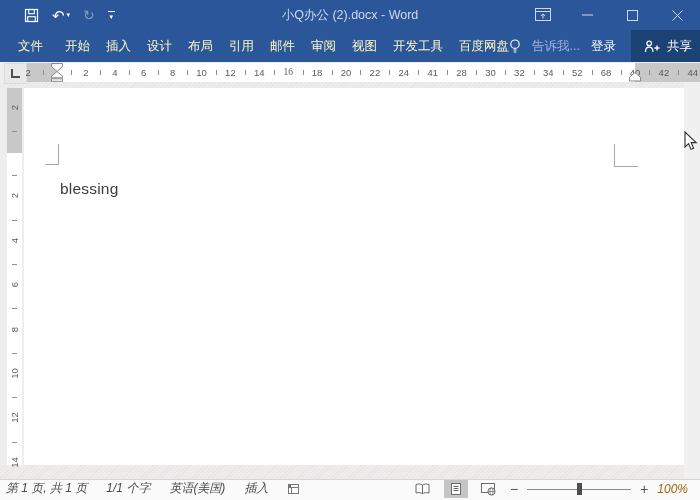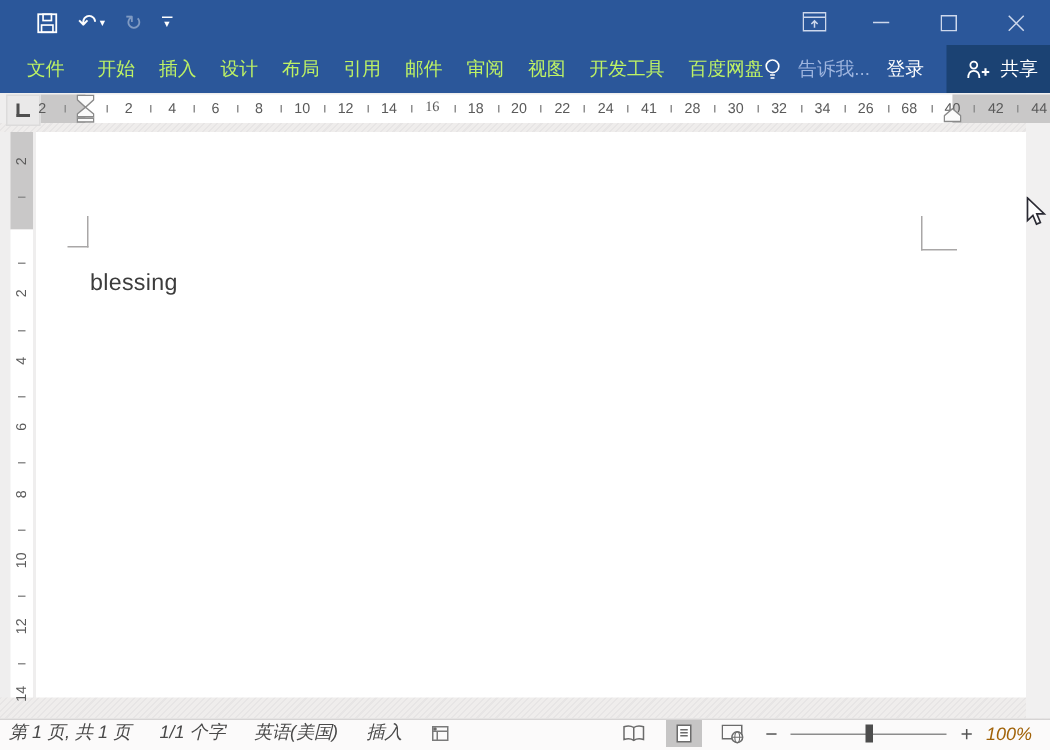--- a/index.html
+++ b/index.html
@@ -19,21 +19,21 @@
   .more-line{width:7px;height:1px;background:#fff;}
   .more-caret{font-size:7px;color:#fff;line-height:1;}
   .wtitle{position:absolute;left:50%;top:0;transform:translateX(-50%);height:30px;line-height:30px;
           color:#cdd8ec;font-size:12.5px;white-space:nowrap;}
   .winctrl{position:absolute;right:0;top:0;height:30px;display:flex;align-items:center;gap:0;}
   .wbtn{width:45px;height:30px;display:flex;align-items:center;justify-content:center;color:#cdd8ec;}
 
   
   .tabrow{position:absolute;left:0;top:30px;width:700px;height:32px;background:#2b579a;display:flex;align-items:center;}
   .tabs{display:flex;align-items:center;gap:16px;padding-left:18px;}
-  .tab{color:#bef264;font-size:12.5px;white-space:nowrap;cursor:default;}
+  .tab{color:#fef9c3;font-size:12.5px;white-space:nowrap;cursor:default;}
   .tab-file{margin-right:6px;}
   .tabrow-right{margin-left:auto;display:flex;align-items:center;gap:11px;padding-right:0;}
   .tellme{color:#9db4de;font-size:12.5px;white-space:nowrap;}
   .signin{color:#fff;font-size:12.5px;white-space:nowrap;margin-right:4px;}
   .share{display:flex;align-items:center;gap:6px;background:#1b4273;height:32px;padding:0 13px;color:#fff;font-size:12.5px;white-space:nowrap;}
 
   
   .texture{background:repeating-linear-gradient(135deg,#e7e5e5 0px,#e7e5e5 1px,#efedec 1px,#efedec 3px);}
   .strip-under-ruler{left:0;top:82px;width:700px;height:6px;}
   .strip-under-page{left:0;top:465px;width:700px;height:14px;}
@@ -96,20 +96,21 @@
     <span class="qicon">
       <span class="redo-glyph">↻</span>
     </span>
     <span class="qicon">
       <span class="more-stack">
           <span class="more-line"></span>
           <span class="more-caret">▾</span>
         </span>
     </span>
   </div>
+  <div class="wtitle">小Q办公 (2).docx - Word</div>
   <div class="winctrl">
     <span class="wbtn">
       <svg width="16" height="14" viewBox="0 0 16 14">
           <rect x="0.5" y="0.5" width="15" height="12" fill="none" stroke="#cdd8ec"></rect>
           <line x1="0.5" y1="3.5" x2="15.5" y2="3.5" stroke="#cdd8ec"></line>
           <path d="M8 10.5 V6.2 M5.9 8 L8 5.9 L10.1 8" fill="none" stroke="#cdd8ec"></path>
         </svg>
     </span>
     <span class="wbtn">
       <svg width="11" height="2" viewBox="0 0 11 2">
@@ -187,21 +188,21 @@
       <span class="hlab" style="left: 288.2px; font-family: Liberation Serif, serif;">16</span>
       <span class="hlab" style="left: 317.1px;">18</span>
       <span class="hlab" style="left: 346px;">20</span>
       <span class="hlab" style="left: 374.9px;">22</span>
       <span class="hlab" style="left: 403.8px;">24</span>
       <span class="hlab" style="left: 432.7px;">41</span>
       <span class="hlab" style="left: 461.6px;">28</span>
       <span class="hlab" style="left: 490.5px;">30</span>
       <span class="hlab" style="left: 519.4px;">32</span>
       <span class="hlab" style="left: 548.3px;">34</span>
-      <span class="hlab" style="left: 577.2px;">26</span>
+      <span class="hlab" style="left: 577.2px;">52</span>
       <span class="hlab" style="left: 606.1px;">68</span>
       <span class="hlab" style="left: 635px;">40</span>
       <span class="hlab" style="left: 663.9px;">42</span>
       <span class="hlab" style="left: 692.8px;">44</span>
       <span class="htick" style="left: 42.55px;"></span>
       <span class="htick" style="left: 71.45px;"></span>
       <span class="htick" style="left: 100.35px;"></span>
       <span class="htick" style="left: 129.25px;"></span>
       <span class="htick" style="left: 158.15px;"></span>
       <span class="htick" style="left: 187.05px;"></span>

